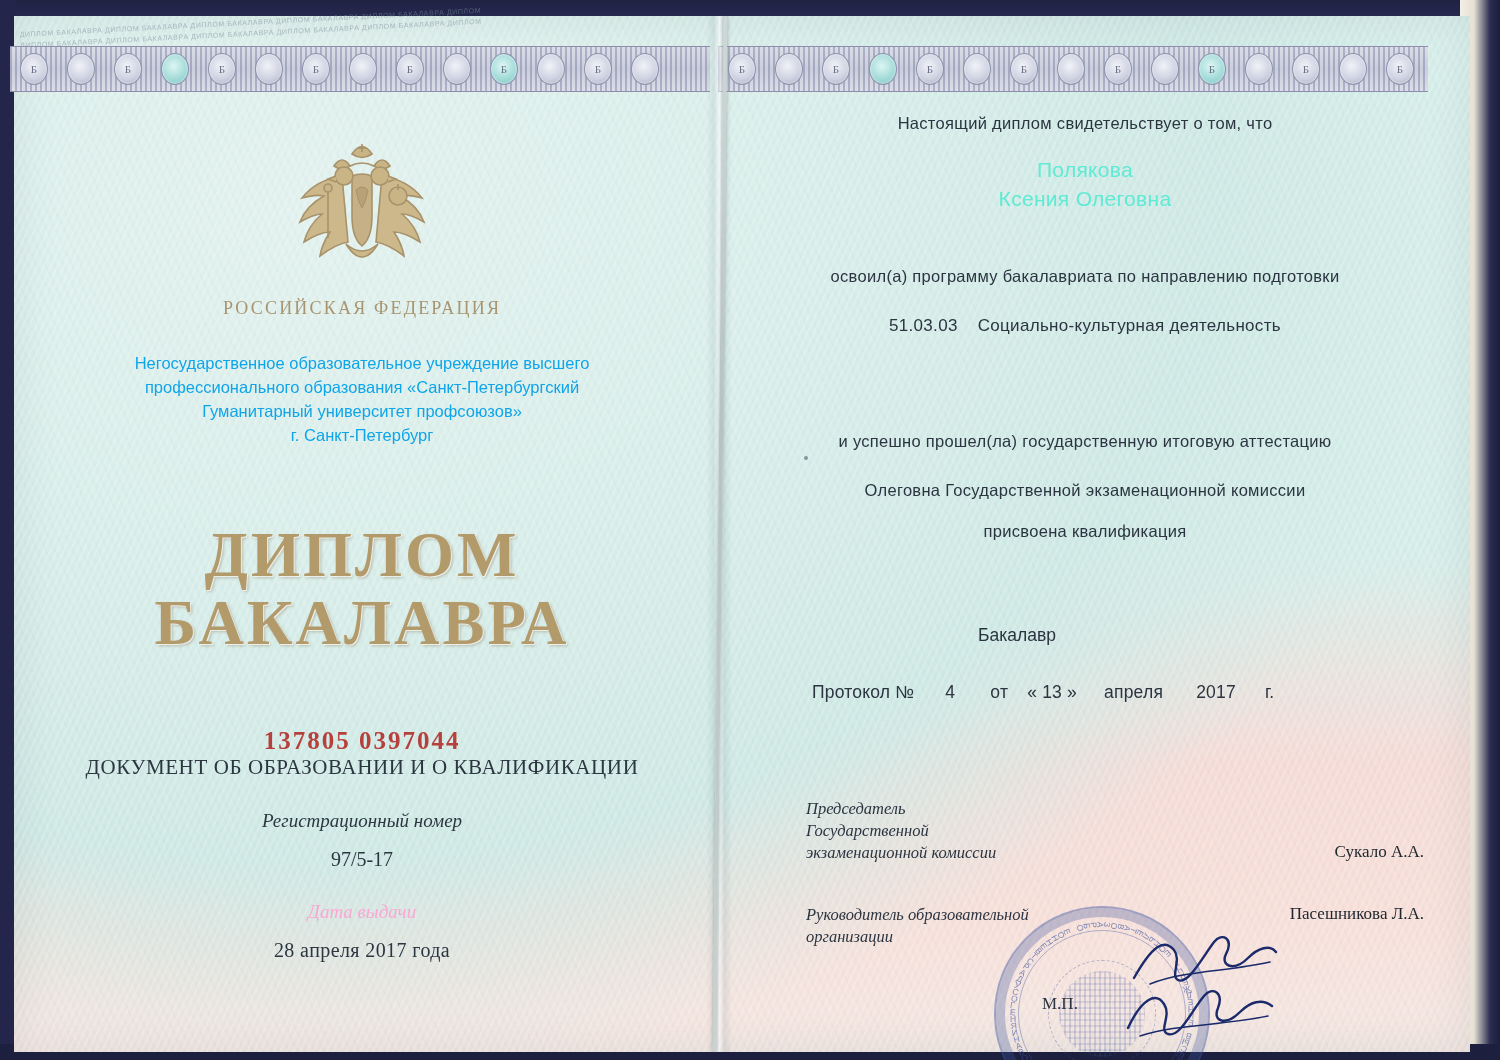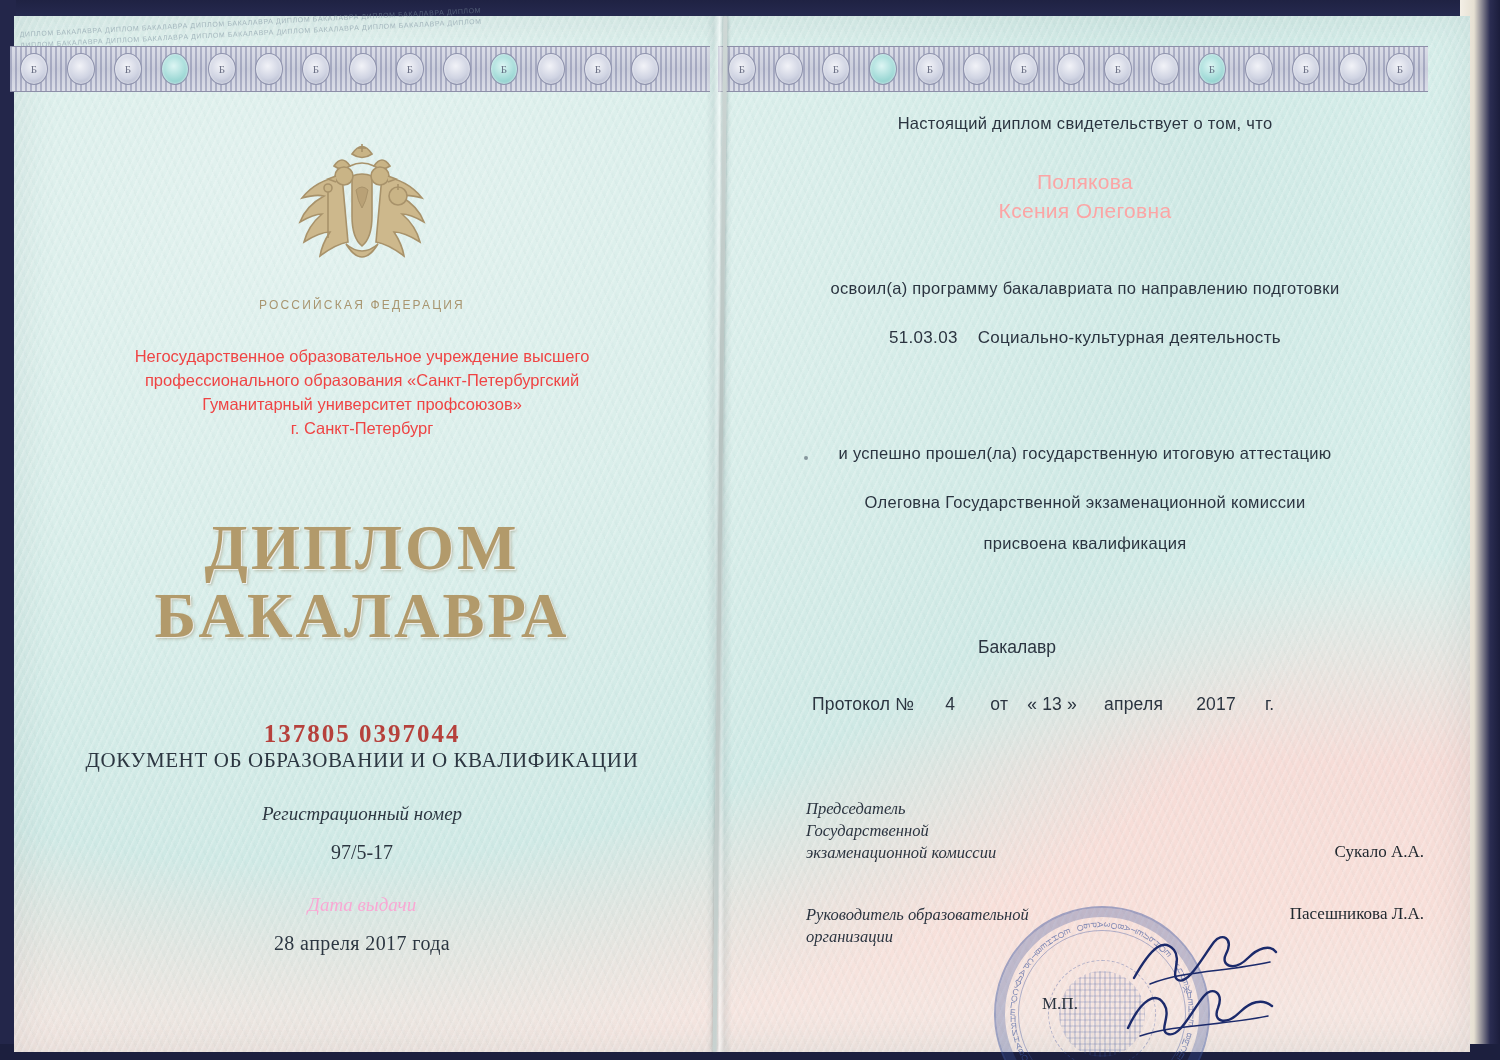--- a/index.html
+++ b/index.html
@@ -152,34 +152,34 @@
   }
 
   .emblem {
     margin: 36px auto 4px;
     width: 180px; height: 150px;
     position: relative;
   }
   .emblem svg { display: block; width: 180px; height: 150px; }
 
   .rf-title {
-    font-family: Liberation Sans, sans-serif;
-    font-size: 12px;
+    font-family: Liberation Serif, serif;
+    font-size: 18px;
     letter-spacing: 2.2px;
     color: #a8956f;
     margin-top: 16px;
   }
 
   .inst {
     margin: 32px auto 0;
     width: 560px;
     font-family: "Liberation Sans", sans-serif;
     font-size: 16.5px;
     line-height: 24px;
-    color: #ef4444;
+    color: #0ea5e9;
   }
 
   .diploma-title {
     margin-top: 74px;
     font-family: "Liberation Serif", serif;
     font-weight: bold;
     font-size: 63px;
     line-height: 68px;
     letter-spacing: 3px;
     color: #b29a6b;
@@ -239,25 +239,25 @@
     font-family: "Liberation Sans", sans-serif;
   }
   .r-center { text-align: center; }
 
   .r-line1 {
     margin-top: 18px;
     font-size: 16.5px;
     letter-spacing: .3px;
   }
   .student-name {
-    margin-top: 34px;
+    margin-top: 22px;
     font-size: 21px;
     line-height: 29px;
     letter-spacing: .3px;
-    color: #fca5a5;
+    color: #5eead4;
   }
   .r-program-lead {
     margin-top: 54px;
     font-size: 16.5px;
     letter-spacing: .3px;
   }
   .r-program {
     margin-top: 30px;
     font-size: 17px;
     letter-spacing: .3px;

